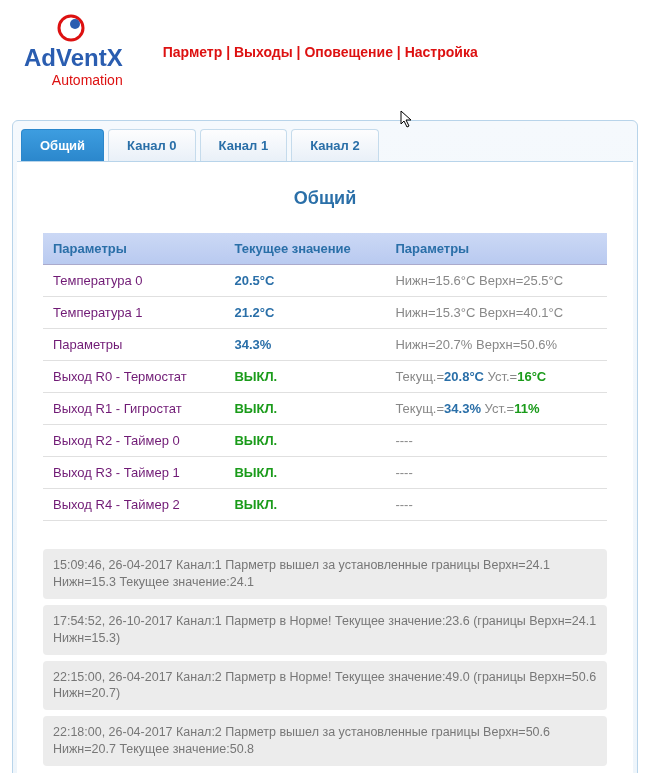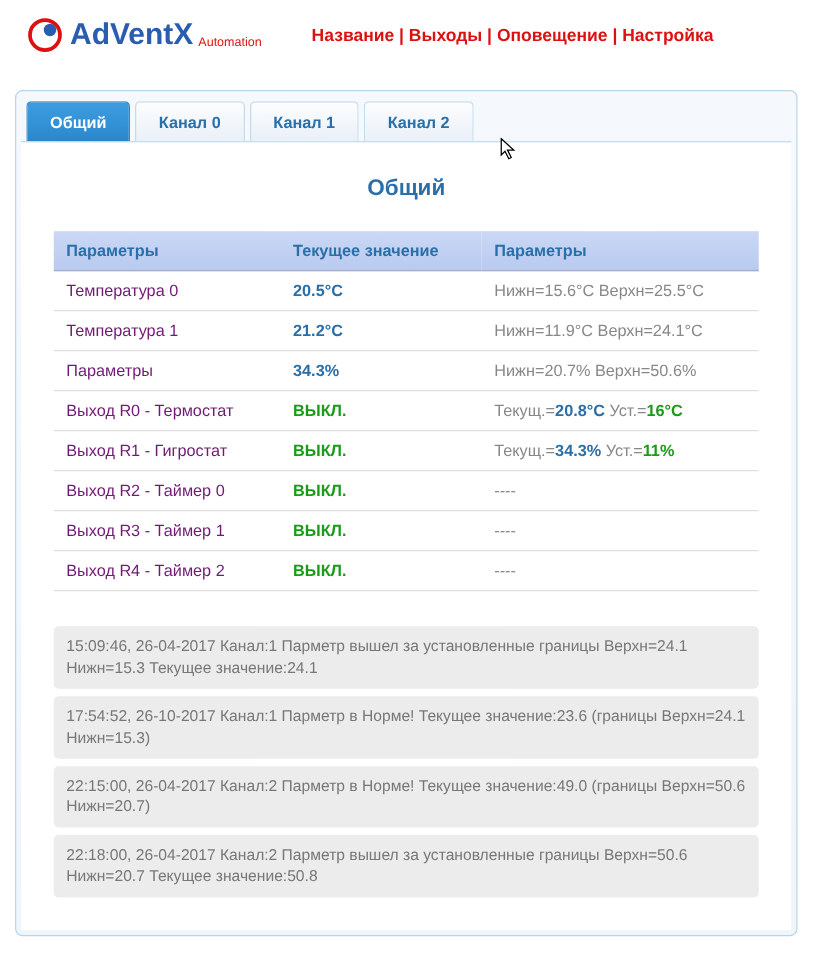--- a/index.html
+++ b/index.html
@@ -13,29 +13,30 @@
     color: #333;
   }
   .header {
     display: flex;
     align-items: center;
     padding: 12px 20px 8px 20px;
   }
   .logo {
     display: flex;
     align-items: center;
+    flex-direction: column;
   }
   .logo-text {
     font-size: 24px;
     font-weight: bold;
     color: #2a5db0;
     margin-left: 4px;
   }
   .logo-sub {
-    font-size: 10px;
+    font-size: 14px;
     color: #d11;
     margin-left: 4px;
     align-self: flex-end;
     padding-bottom: 4px;
   }
   .topnav {
     margin-left: 40px;
     font-size: 14px;
     font-weight: bold;
     color: #d11;
@@ -136,21 +137,21 @@
 
 <div class="header">
   <div class="logo">
     <svg width="32" height="32" viewBox="0 0 32 32">
       <circle cx="16" cy="16" r="12" fill="none" stroke="#d11" stroke-width="3"></circle>
       <circle cx="20" cy="12" r="5" fill="#2a5db0"></circle>
     </svg>
     <span class="logo-text">AdVentX</span>
     <span class="logo-sub">Automation</span>
   </div>
-  <div class="topnav" id="topnav"><a>Название</a><span> | </span><a>Выходы</a><span> | </span><a>Оповещение</a><span> | </span><a>Настройка</a></div>
+  <div class="topnav" id="topnav"><a>Парметр</a><span> | </span><a>Выходы</a><span> | </span><a>Оповещение</a><span> | </span><a>Настройка</a></div>
 </div>
 
 <div class="panel">
   <div class="tabs" id="tabs">
       <div class="tab active">Общий</div>
       <div class="tab">Канал 0</div>
       <div class="tab">Канал 1</div>
       <div class="tab">Канал 2</div>
     </div>
   <div class="content">
@@ -165,21 +166,21 @@
       </thead>
       <tbody id="tbody">
           <tr>
             <td class="name">Температура 0</td>
             <td class="val">20.5°C</td>
             <td class="param">Нижн=15.6°C Верхн=25.5°C</td>
           </tr>
           <tr>
             <td class="name">Температура 1</td>
             <td class="val">21.2°C</td>
-            <td class="param">Нижн=11.9°C Верхн=24.1°C</td>
+            <td class="param">Нижн=15.3°C Верхн=40.1°C</td>
           </tr>
           <tr>
             <td class="name">Параметры</td>
             <td class="val">34.3%</td>
             <td class="param">Нижн=20.7% Верхн=50.6%</td>
           </tr>
           <tr>
             <td class="name">Выход R0 - Термостат</td>
             <td class="val green">ВЫКЛ.</td>
             <td class="param"><span>Текущ.=</span><span class="blue">20.8°C</span><span> Уст.=</span><span class="green">16°C</span></td>

